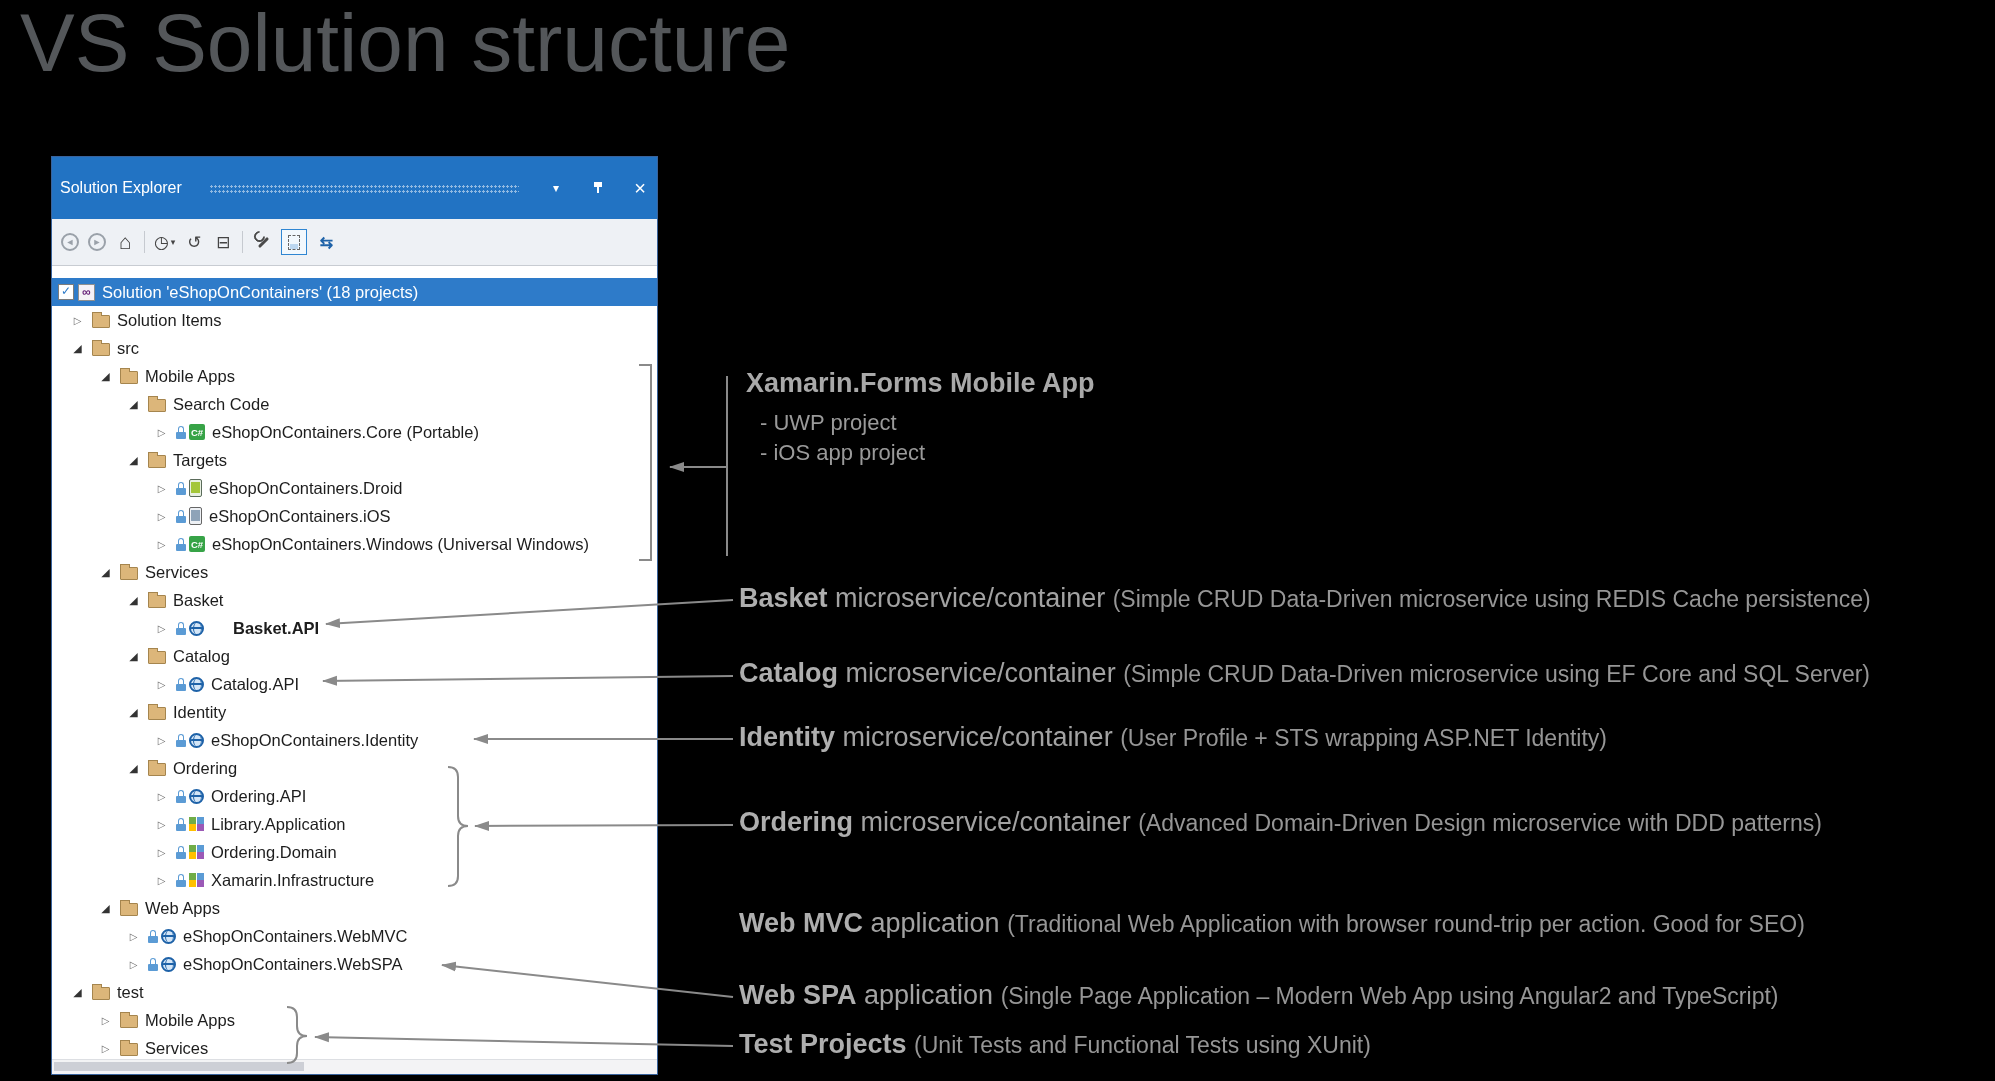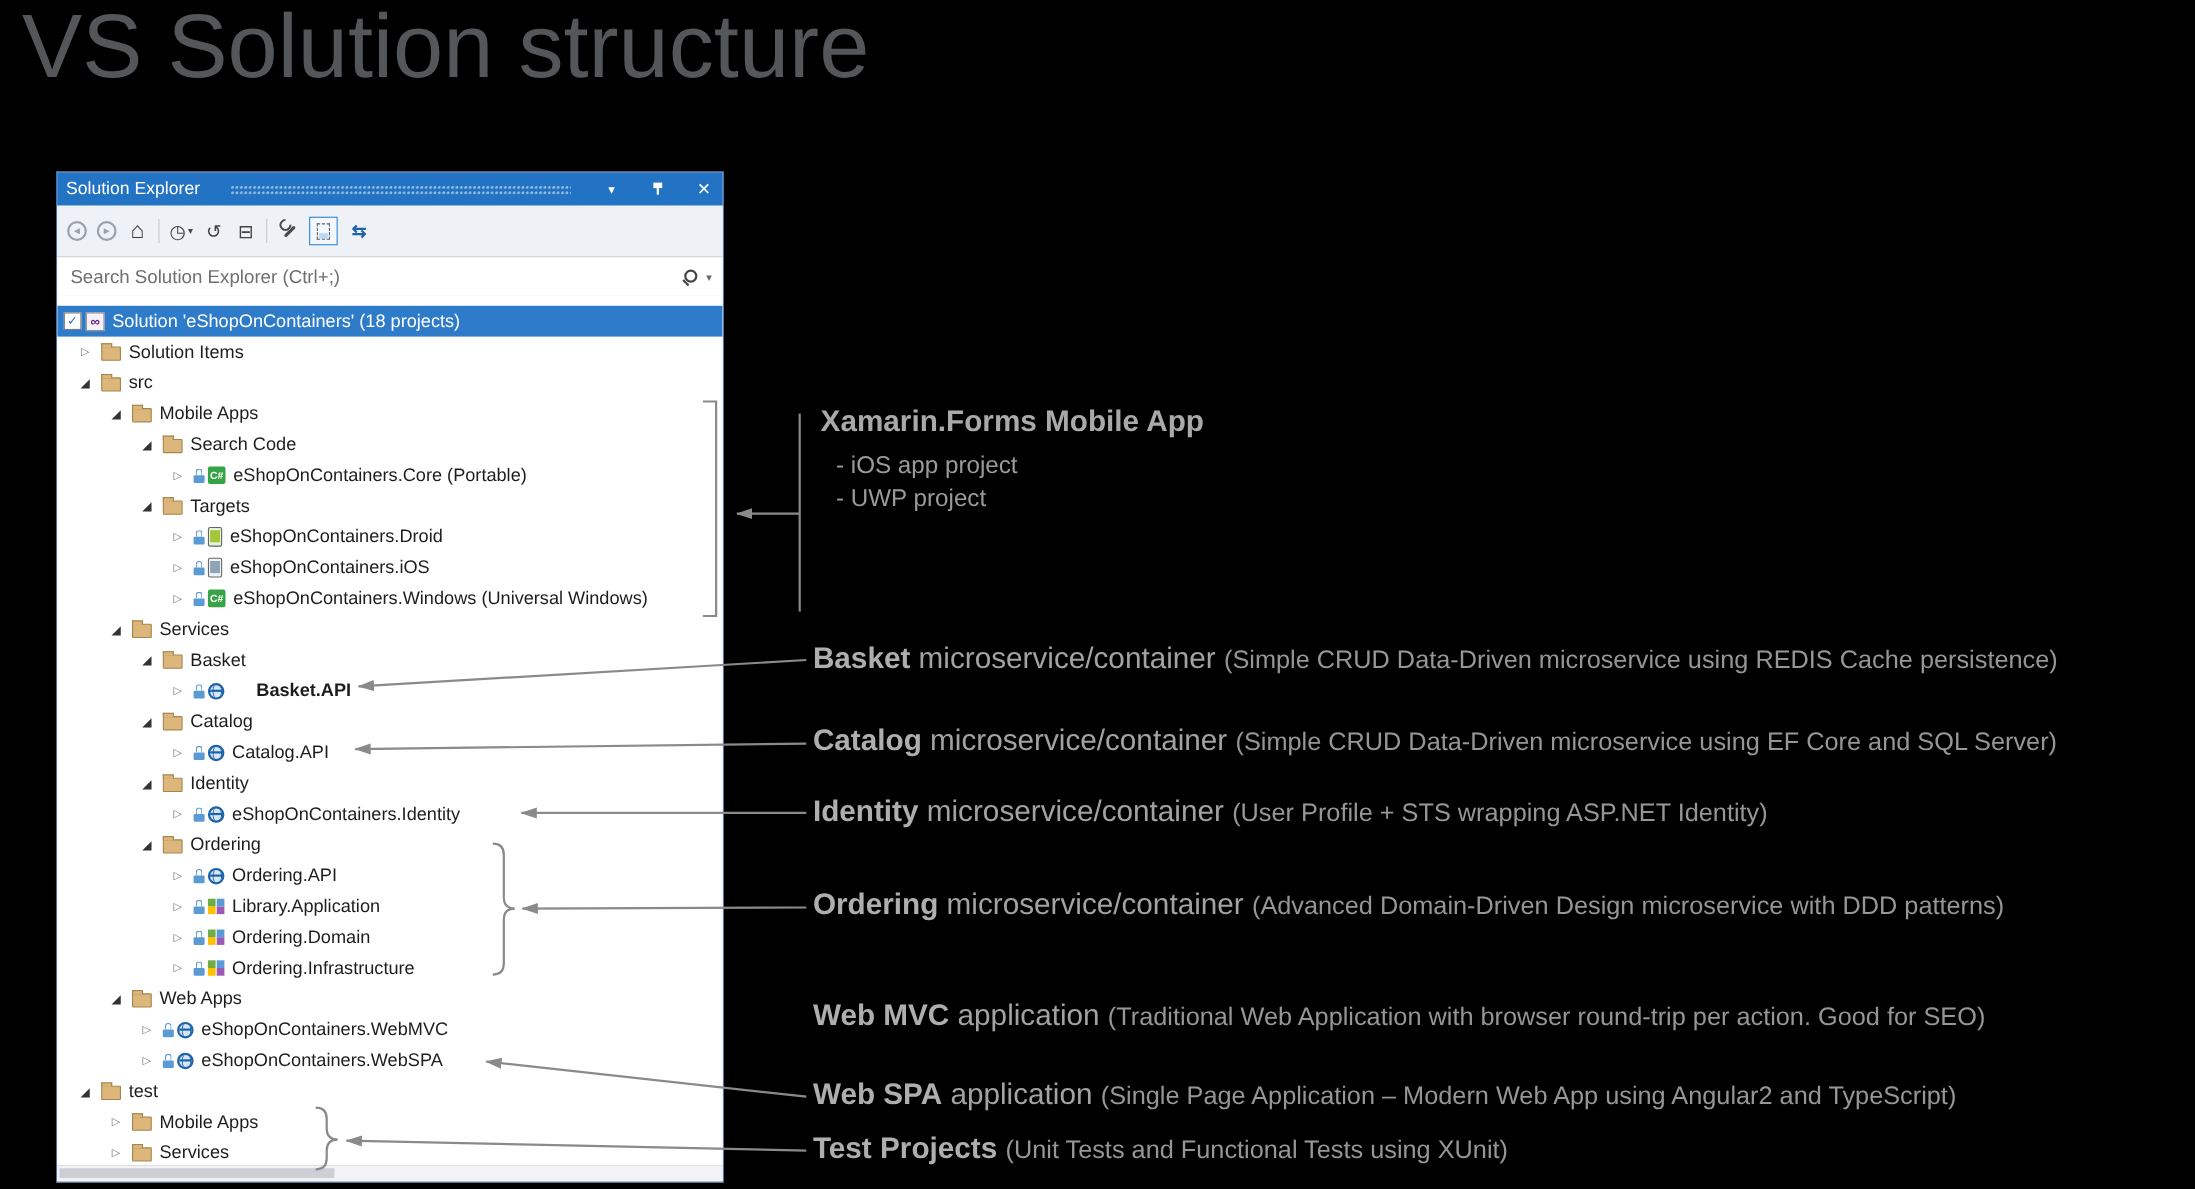--- a/index.html
+++ b/index.html
@@ -1,21 +1,21 @@
 <!DOCTYPE html>
 <html><head>
 <meta charset="utf-8">
 <style>
   html,body{margin:0;padding:0;background:#000;}
   .stage{position:relative;width:1995px;height:1081px;background:#000;overflow:hidden;font-family:"Liberation Sans",sans-serif;}
   .slide-title{position:absolute;left:20px;top:-4px;font-size:82px;font-weight:300;color:#54575a;}
 
   
   .panel{position:absolute;left:51px;top:156px;width:607px;height:919px;background:#fff;border:1px solid #39639c;box-sizing:border-box;}
-  .titlebar{height:30px;background:#2273c3;display:flex;align-items:center;gap:24px;padding:0 8px;color:#fff;font-size:16px;}
+  .titlebar{height:30px;background:#2273c3;display:flex;align-items:center;gap:24px;padding:16px 8px;color:#fff;font-size:16px;}
   .tb-text{white-space:nowrap;}
   .grip{flex:1;height:10px;margin:3px 4px 0 4px;background-image:radial-gradient(circle at 1.5px 1.5px, rgba(255,255,255,.5) 1.2px, transparent 1.4px);background-size:4px 5px;}
   .tb-btn{width:18px;height:20px;display:flex;align-items:center;justify-content:center;color:#fff;}
   .chev{font-size:12px;}
   .closex{font-size:20px;}
   .pin{position:relative;width:14px;height:20px;}
   .pin::before{content:"";position:absolute;left:3px;top:4px;width:8px;height:5px;background:#fff;}
   .pin::after{content:"";position:absolute;left:6px;top:9px;width:2px;height:6px;background:#fff;}
 
   .toolbar{height:46px;background:#eef1f5;border-bottom:1px solid #c8ccd2;display:flex;align-items:center;gap:9px;padding:0 9px;}
@@ -236,21 +236,21 @@
         <div class="trow" style="padding-left: 100px;">
           <span class="exp closed">▷</span>
           <span class="lockic"></span>
           <span class="fic ic-layers"></span>
           <span class="lbl">Ordering.Domain</span>
         </div>
         <div class="trow" style="padding-left: 100px;">
           <span class="exp closed">▷</span>
           <span class="lockic"></span>
           <span class="fic ic-layers"></span>
-          <span class="lbl">Ordering.Infrastructure</span>
+          <span class="lbl">Xamarin.Infrastructure</span>
         </div>
         <div class="trow" style="padding-left: 44px;">
           <span class="exp open">◢</span>
           <span class="fic ic-folder"></span>
           <span class="lbl">Web Apps</span>
         </div>
         <div class="trow" style="padding-left: 72px;">
           <span class="exp closed">▷</span>
           <span class="lockic"></span>
           <span class="fic ic-web"></span>
@@ -280,22 +280,22 @@
       </div>
     <div class="hscroll">
         <div class="hthumb"></div>
       </div>
   </div>
 
   <div class="ann-layer">
     <div class="xam">
       <div class="xam-title">Xamarin.Forms Mobile App</div>
       <div id="xam-bullets">
+          <div class="xb">- UWP project</div>
           <div class="xb">- iOS app project</div>
-          <div class="xb">- UWP project</div>
         </div>
     </div>
     <div id="ann-items">
         <div class="ann" style="top: 583px;"><b>Basket</b> <span class="mid">microservice/container</span> <span class="detail">(Simple CRUD Data-Driven microservice using REDIS Cache persistence)</span></div>
         <div class="ann" style="top: 658px;"><b>Catalog</b> <span class="mid">microservice/container</span> <span class="detail">(Simple CRUD Data-Driven microservice using EF Core and SQL Server)</span></div>
         <div class="ann" style="top: 722px;"><b>Identity</b> <span class="mid">microservice/container</span> <span class="detail">(User Profile + STS wrapping ASP.NET Identity)</span></div>
         <div class="ann" style="top: 807px;"><b>Ordering</b> <span class="mid">microservice/container</span> <span class="detail">(Advanced Domain-Driven Design microservice with DDD patterns)</span></div>
         <div class="ann" style="top: 908px;"><b>Web MVC</b> <span class="mid">application</span> <span class="detail">(Traditional Web Application with browser round-trip per action. Good for SEO)</span></div>
         <div class="ann" style="top: 980px;"><b>Web SPA</b> <span class="mid">application</span> <span class="detail">(Single Page Application – Modern Web App using Angular2 and TypeScript)</span></div>
         <div class="ann" style="top: 1029px;"><b>Test Projects</b> <span class="detail">(Unit Tests and Functional Tests using XUnit)</span></div>

